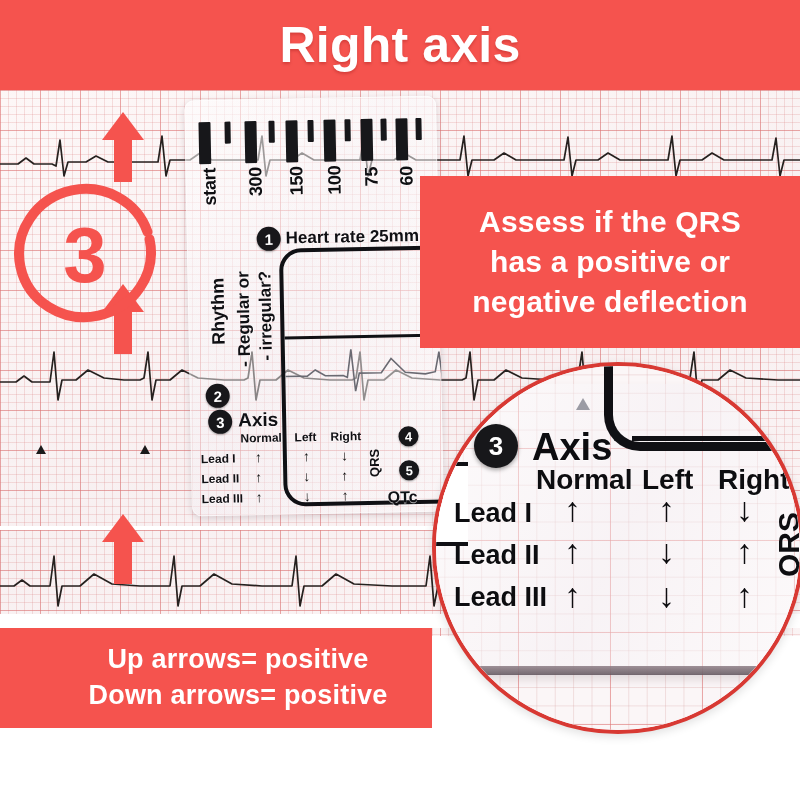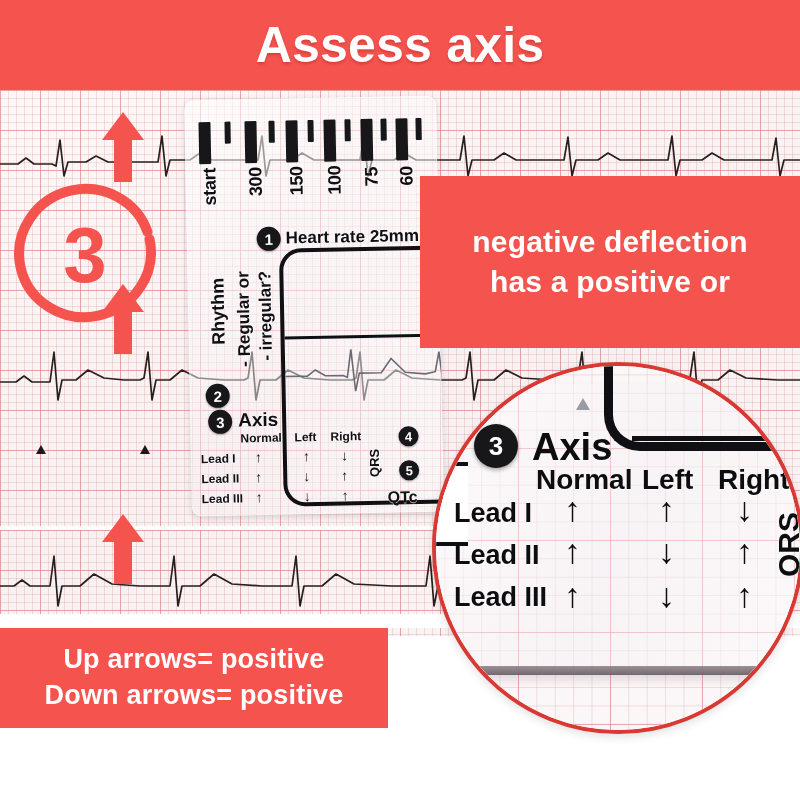--- a/index.html
+++ b/index.html
@@ -11,21 +11,21 @@
         display:flex;align-items:center;justify-content:center;text-align:center;
         letter-spacing:.2px;}
   #header-band{left:0;top:0;width:800px;height:90px;font-size:50px;}
   #header-band .t{text-shadow:0 2px 3px rgba(120,0,0,.25);}
 
   #callout-right{left:420px;top:176px;width:380px;height:172px;
                  flex-direction:column;justify-content:center;font-size:30px;line-height:1.33;}
   #callout-right .ln{display:block;white-space:nowrap;}
 
   #callout-bottom{left:0px;top:628px;width:388px;height:100px;
-                  flex-direction:column;justify-content:center;font-size:27px;line-height:1.32;}
+                  flex-direction:column;justify-content:center;font-size:27px;line-height:1.32;padding-left:44px;}
   #callout-bottom .ln{display:block;white-space:nowrap;}
 
   
   #photo{position:absolute;left:0;top:90px;width:800px;height:546px;overflow:hidden;
          background:#fdfcfc;}
   .ecgpaper{position:absolute;inset:0;
     background-color:#fdf7f7;
     background-image:
       linear-gradient(to right, rgba(229,120,120,.55) 1px, transparent 1px),
       linear-gradient(to bottom, rgba(229,120,120,.55) 1px, transparent 1px),
@@ -127,21 +127,21 @@
          border-right:7px solid transparent;border-bottom:12px solid #9b9ba4;}
   .m-lead-sq{position:absolute;left:-6px;top:96px;width:34px;height:76px;
              border:4px solid #101014;border-right:none;border-radius:6px 0 0 6px;background:#fff;}
 </style>
 </head>
 <body>
 
 <div id="stage">
 
   <div class="band" id="header-band">
-    <span class="t">Assess axis</span>
+    <span class="t">Right axis</span>
   </div>
 
   <div id="photo">
     <div class="ecgpaper"></div>
     <div class="tone"></div>
 
     <div class="trace" style="top:16px">
       <svg viewBox="0 0 800 90" preserveAspectRatio="none">
         <path d="M0,58 L18,58 L26,52 L34,58 L52,58 L56,60 L60,34 L64,70 L68,56 L86,56 L96,50 L108,56 L150,56
                  L158,56 L162,30 L166,70 L170,54 L190,54 L200,47 L212,54 L250,54
@@ -273,22 +273,23 @@
     <div class="miniarrow" style="left:150px;top:390px;font-size:14px">↑</div>
 
     <div class="rvert" style="left:176px;top:352px;font-size:13px">QRS</div>
 
     <div class="stepnum" style="left:208px;top:330px;width:20px;height:20px;font-size:13px">4</div>
     <div class="stepnum" style="left:208px;top:364px;width:20px;height:20px;font-size:13px">5</div>
     <div class="rtext" style="left:196px;top:392px;font-size:16px">QTc</div>
   </div>
 
   <div class="band" id="callout-right">
+    <span class="ln">Assess if the QRS</span>
+    <span class="ln">has a positive or</span>
     <span class="ln">negative deflection</span>
-    <span class="ln">has a positive or</span>
   </div>
 
   <div class="band" id="callout-bottom">
     <span class="ln">Up arrows= positive</span>
     <span class="ln">Down arrows= positive</span>
   </div>
 
   <div id="magnifier">
     <div class="mgrid"></div>
     <div class="plate"></div>

